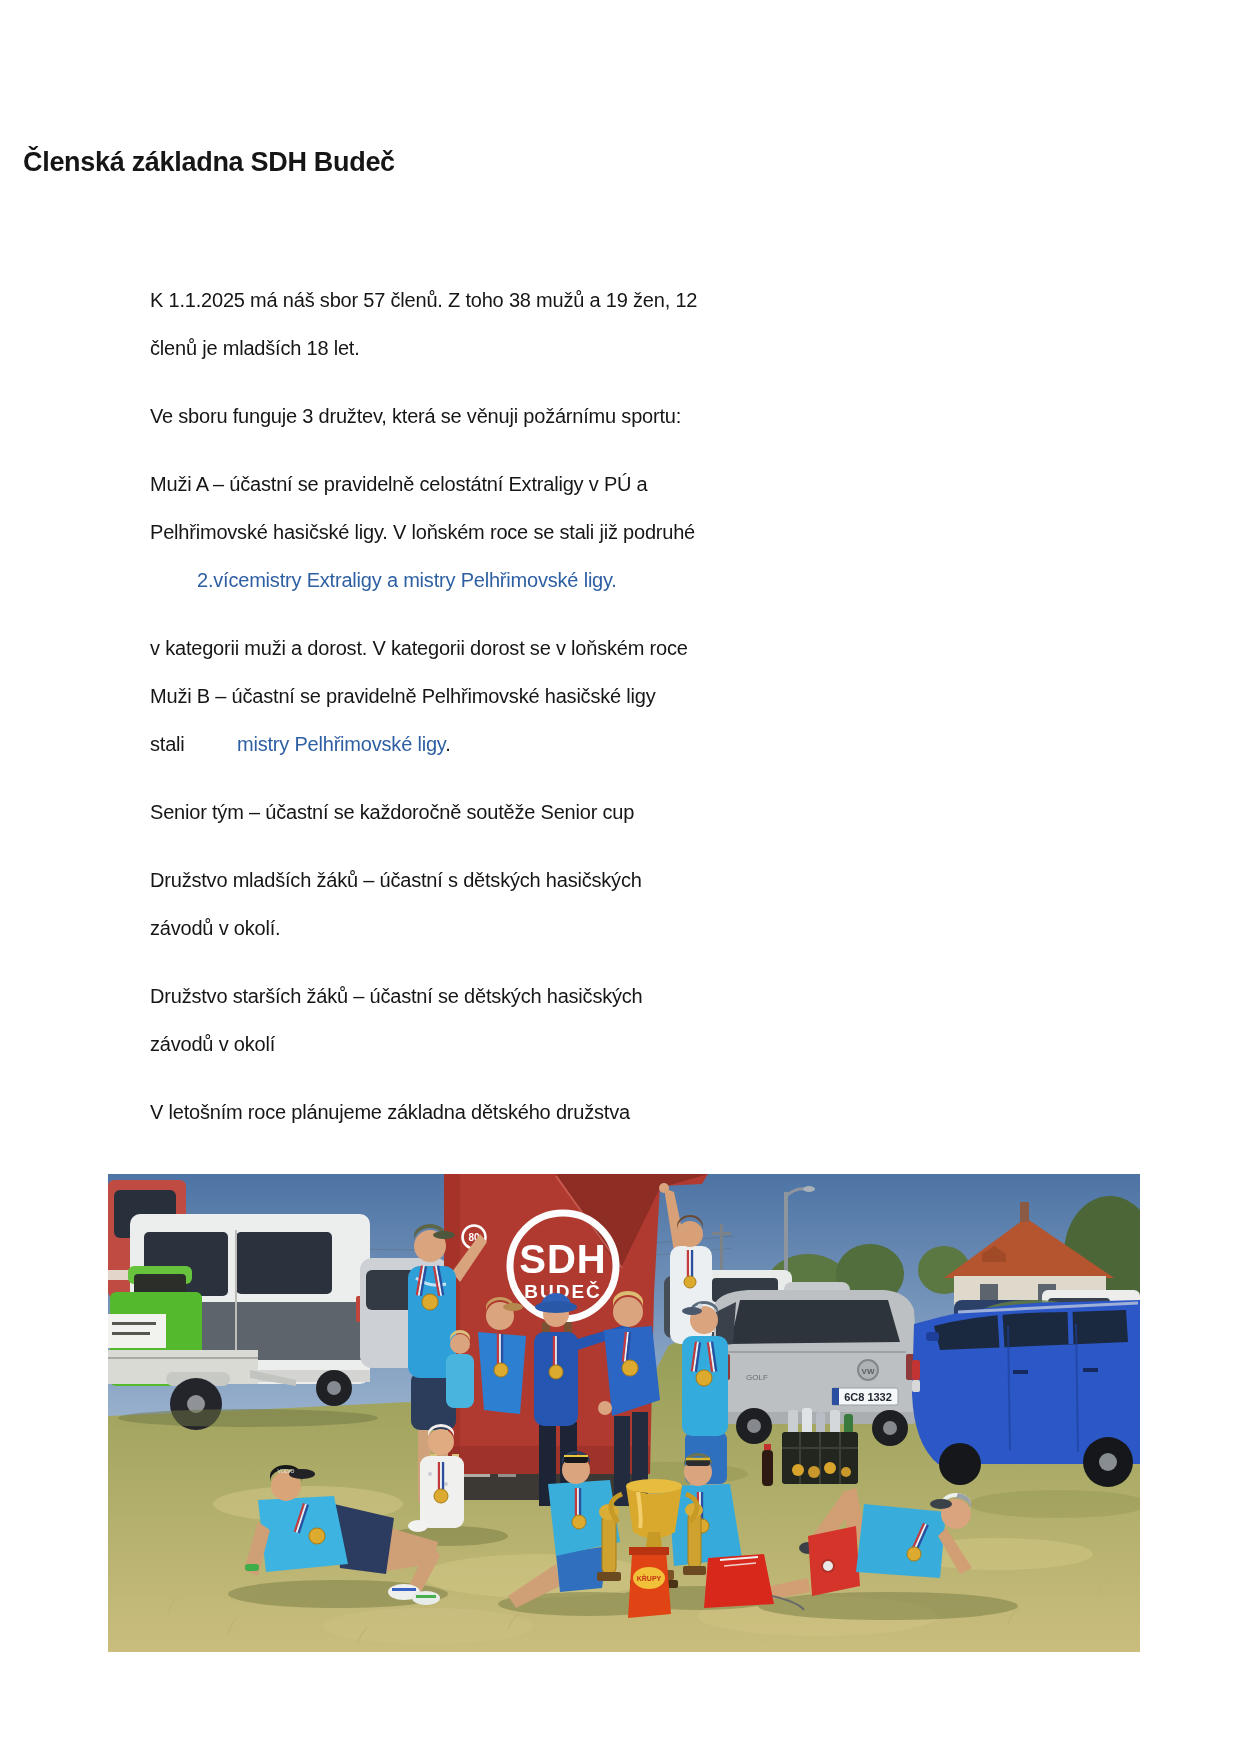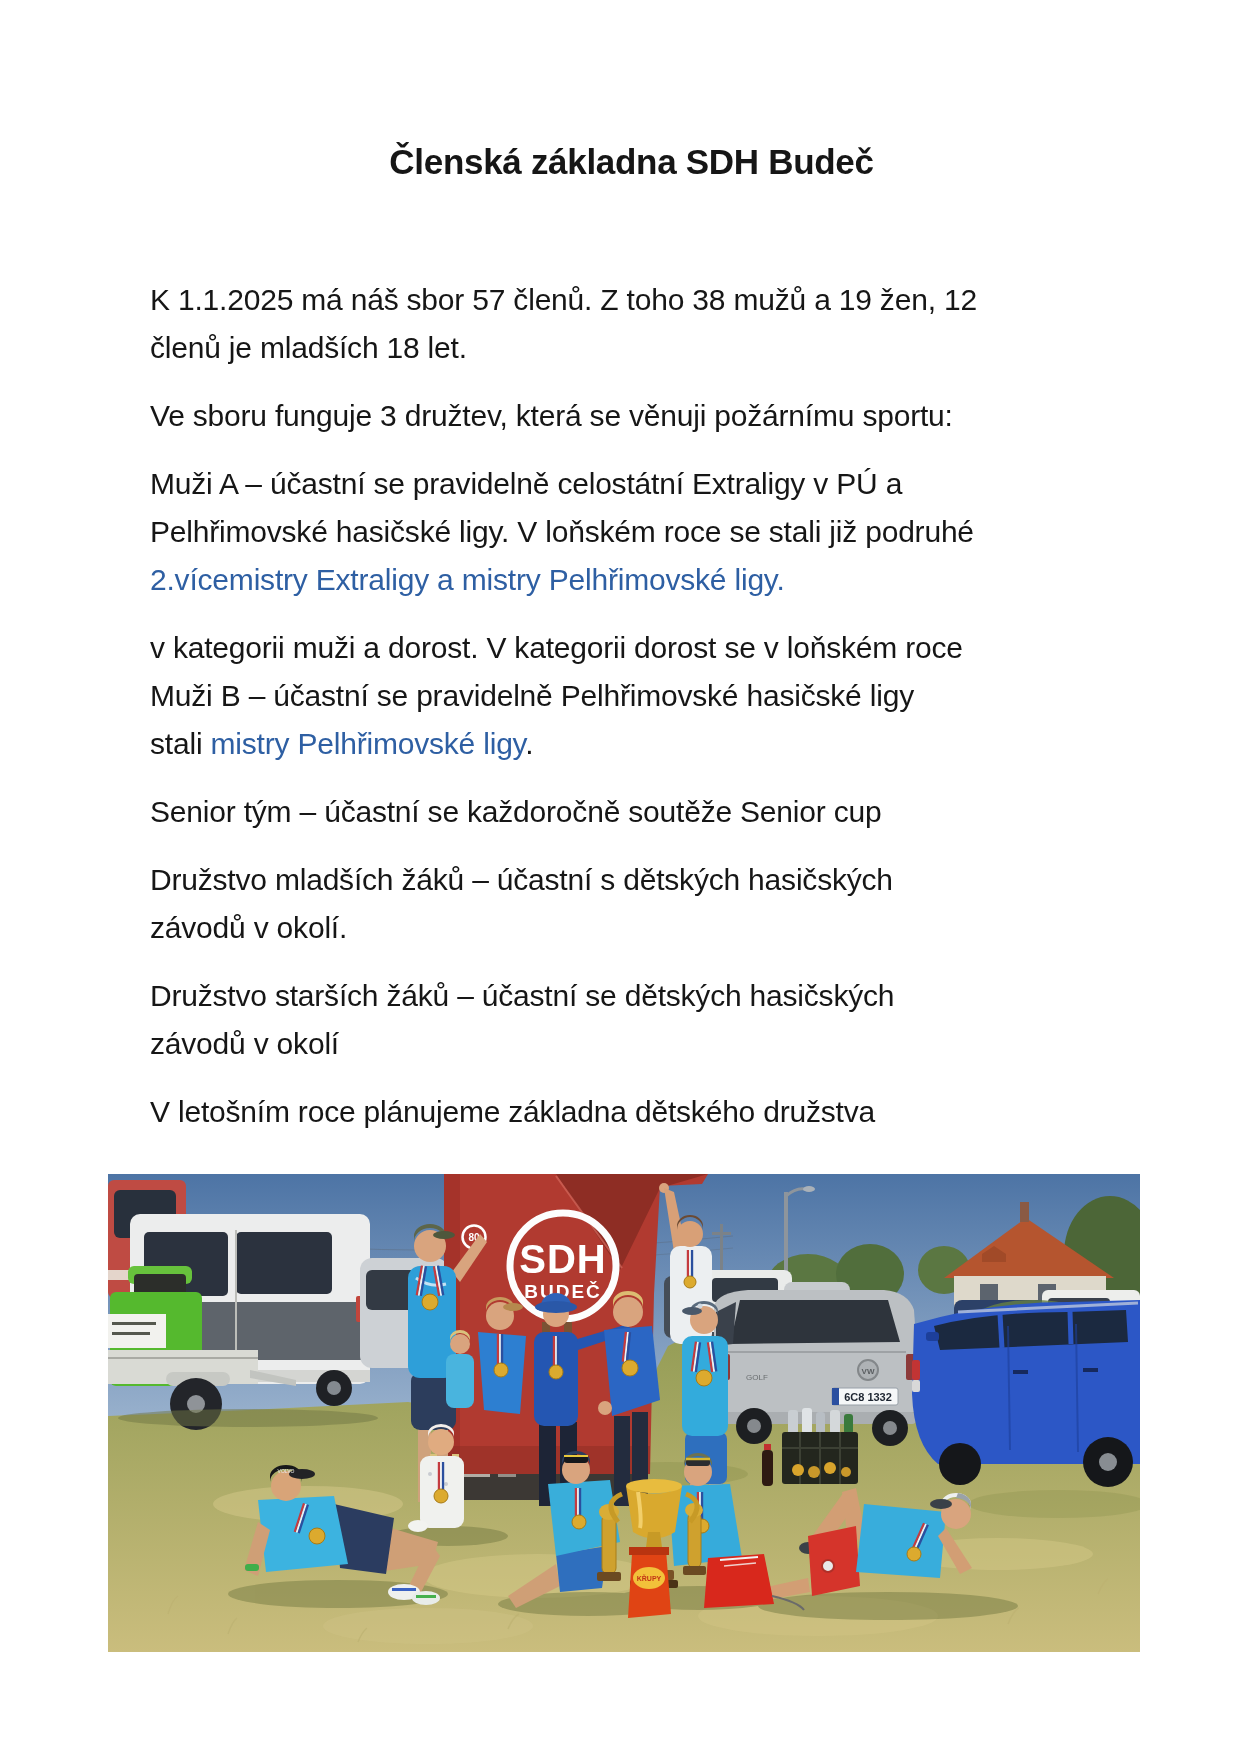--- a/index.html
+++ b/index.html
@@ -15,38 +15,37 @@
     margin:0 auto;
     background:var(--page-bg);
     font-family:"Liberation Sans","DejaVu Sans",sans-serif;
     color:var(--text-color);
     overflow:hidden;
   }
   .doc{
     padding-top:138px;
   }
   .title{
-    font-size:35px;
+    font-size:27px;
     font-weight:700;
     line-height:48px;
-    text-align:center;
     margin:0 0 90px 0;
     letter-spacing:-0.3px;
     padding-left:23px;
   }
   .body-text{
     margin-left:150px;
     width:980px;
-    font-size:30px;
+    font-size:20px;
     letter-spacing:-0.2px;
   }
   .para{margin:0 0 20px 0;}
   .line{line-height:48px;white-space:pre;}
   .run-b{font-weight:400;}
-  .run-blue{color:var(--link-blue);}
+  .run-blue{color:var(--link-blue);margin-left:47px;}
   .photo-wrap{
     margin:38px 0 0 108px;
     width:1032px;height:478px;
     line-height:0;
   }
   svg text{font-family:"Liberation Sans","DejaVu Sans",sans-serif;}
 </style>
 </head>
 <body>
 

